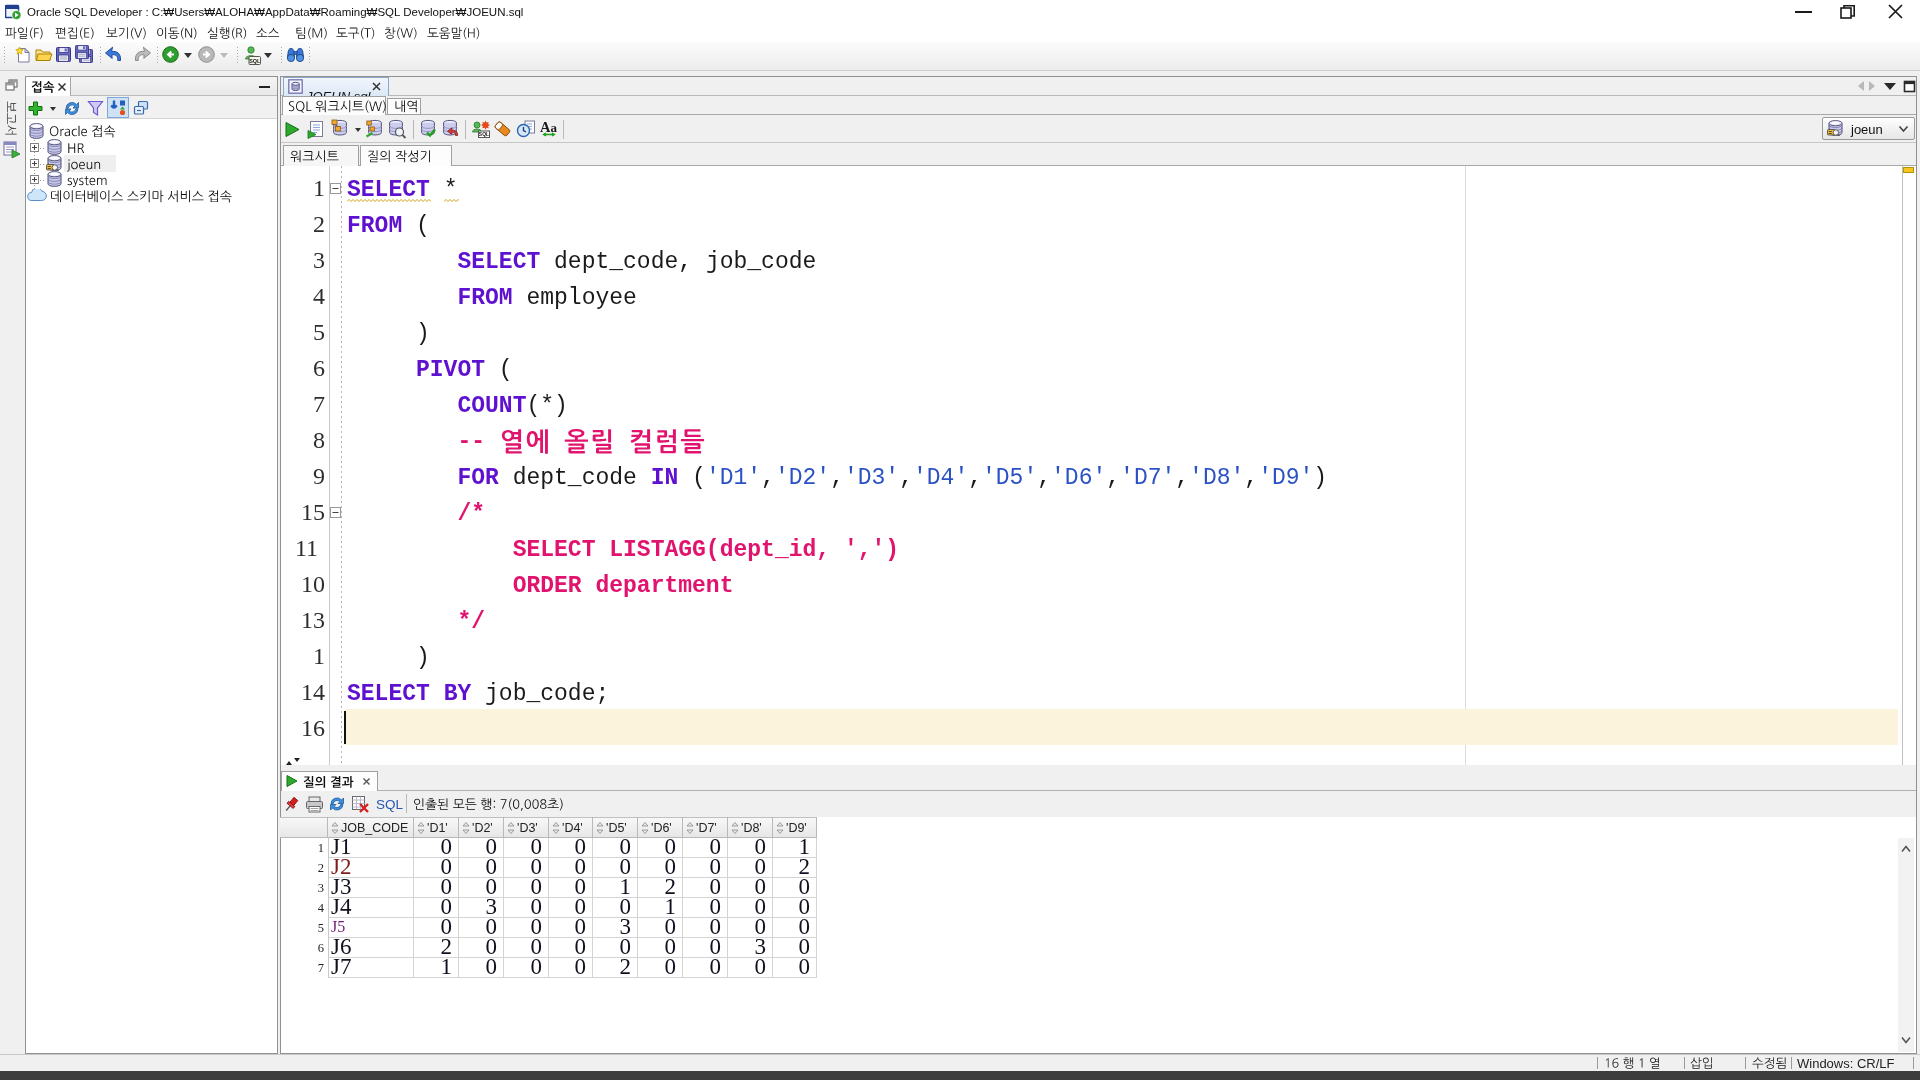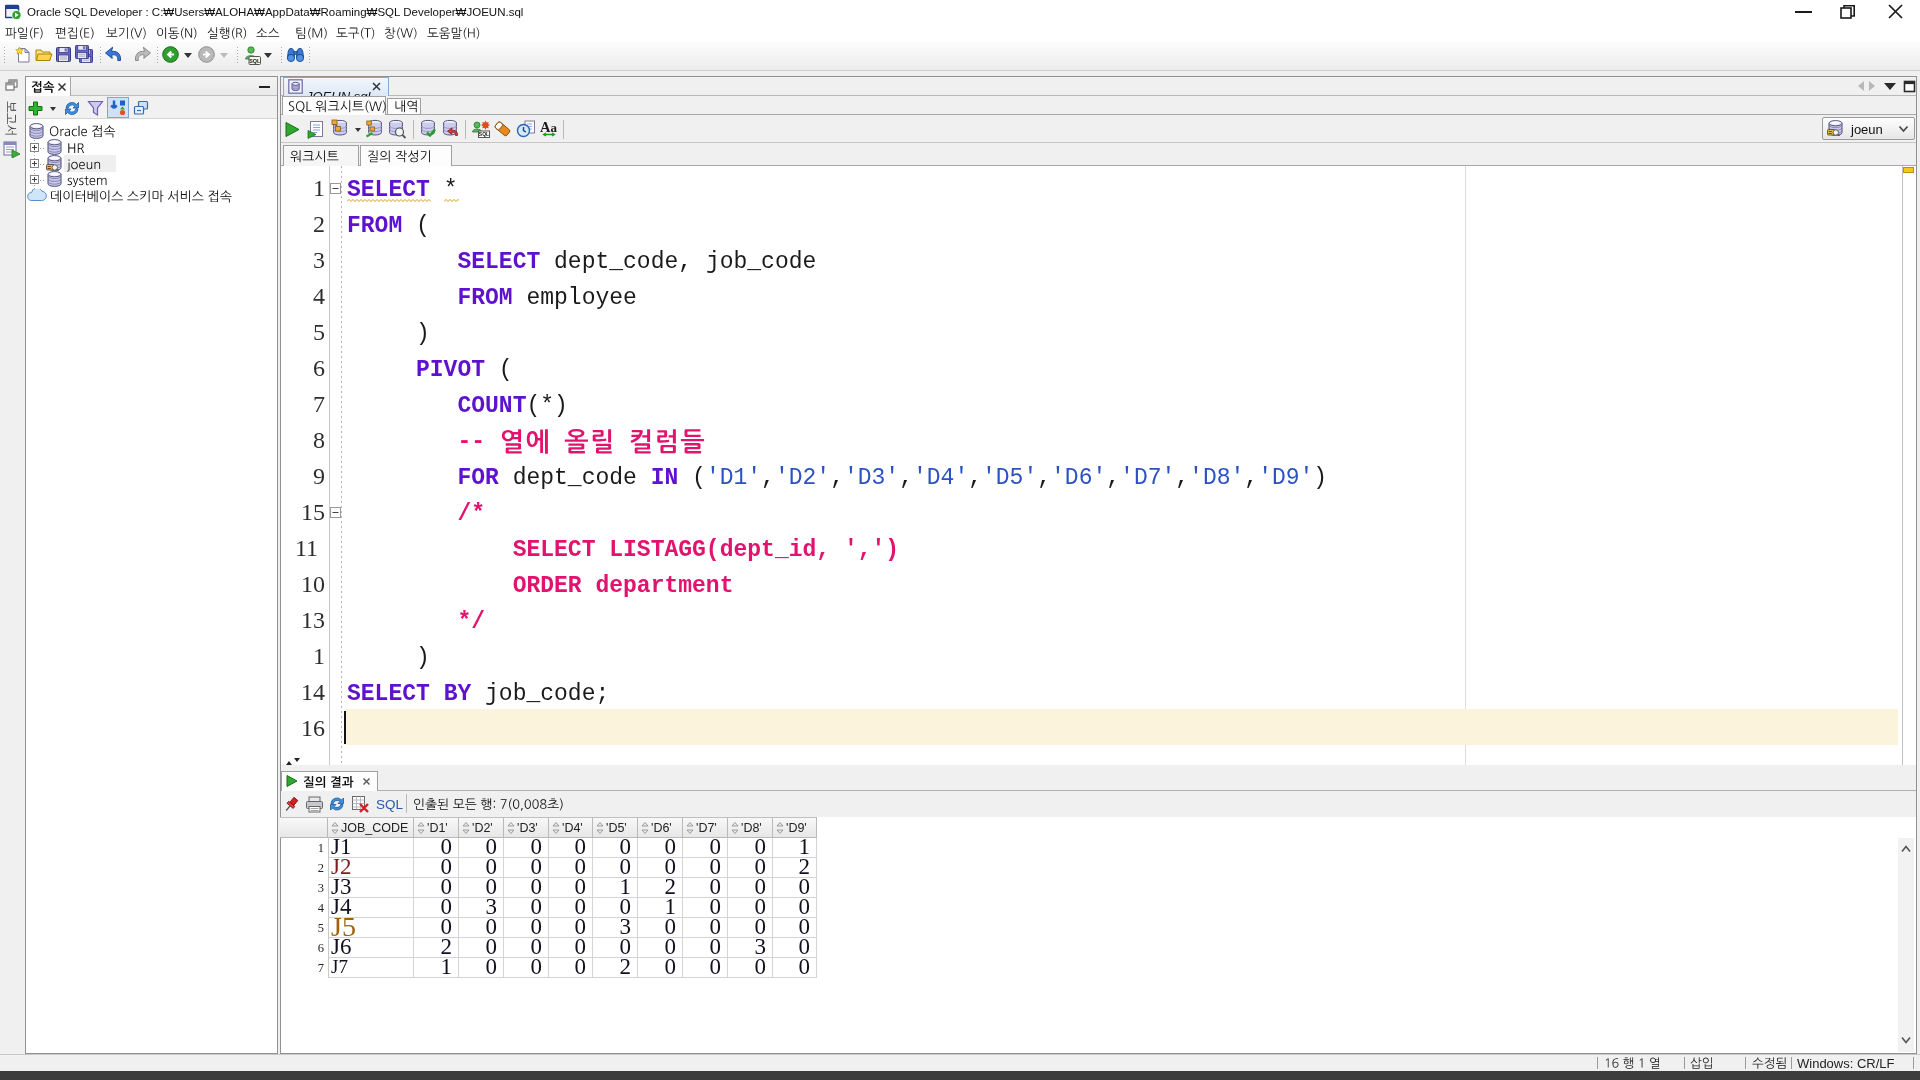--- a/index.html
+++ b/index.html
@@ -611,21 +611,21 @@
 <div class="abs" style="left:328px;top:918px;width:86px;height:20px;border-right:1px solid #d4d4d4;border-bottom:1px solid #d4d4d4;box-sizing:border-box"></div>
 <div class="abs" style="left:414px;top:918px;width:45px;height:20px;border-right:1px solid #d4d4d4;border-bottom:1px solid #d4d4d4;box-sizing:border-box"></div>
 <div class="abs" style="left:459px;top:918px;width:45px;height:20px;border-right:1px solid #d4d4d4;border-bottom:1px solid #d4d4d4;box-sizing:border-box"></div>
 <div class="abs" style="left:504px;top:918px;width:45px;height:20px;border-right:1px solid #d4d4d4;border-bottom:1px solid #d4d4d4;box-sizing:border-box"></div>
 <div class="abs" style="left:549px;top:918px;width:44px;height:20px;border-right:1px solid #d4d4d4;border-bottom:1px solid #d4d4d4;box-sizing:border-box"></div>
 <div class="abs" style="left:593px;top:918px;width:45px;height:20px;border-right:1px solid #d4d4d4;border-bottom:1px solid #d4d4d4;box-sizing:border-box"></div>
 <div class="abs" style="left:638px;top:918px;width:45px;height:20px;border-right:1px solid #d4d4d4;border-bottom:1px solid #d4d4d4;box-sizing:border-box"></div>
 <div class="abs" style="left:683px;top:918px;width:45px;height:20px;border-right:1px solid #d4d4d4;border-bottom:1px solid #d4d4d4;box-sizing:border-box"></div>
 <div class="abs" style="left:728px;top:918px;width:45px;height:20px;border-right:1px solid #d4d4d4;border-bottom:1px solid #d4d4d4;box-sizing:border-box"></div>
 <div class="abs" style="left:773px;top:918px;width:44px;height:20px;border-right:1px solid #d4d4d4;border-bottom:1px solid #d4d4d4;box-sizing:border-box"></div>
-<div class="abs serif" style="left:331px;top:916px;height:22px;line-height:22px;font-size:28px;color:#a16207">J5</div>
+<div class="abs serif" style="left:331px;top:916px;height:22px;line-height:22px;font-size:16px;color:#701a75">J5</div>
 <div class="abs serif" style="left:407px;top:916px;width:45px;height:22px;line-height:22px;font-size:23px;text-align:right;color:#10101e">0</div>
 <div class="abs serif" style="left:452px;top:916px;width:45px;height:22px;line-height:22px;font-size:23px;text-align:right;color:#10101e">0</div>
 <div class="abs serif" style="left:497px;top:916px;width:45px;height:22px;line-height:22px;font-size:23px;text-align:right;color:#10101e">0</div>
 <div class="abs serif" style="left:541px;top:916px;width:45px;height:22px;line-height:22px;font-size:23px;text-align:right;color:#10101e">0</div>
 <div class="abs serif" style="left:586px;top:916px;width:45px;height:22px;line-height:22px;font-size:23px;text-align:right;color:#10101e">3</div>
 <div class="abs serif" style="left:631px;top:916px;width:45px;height:22px;line-height:22px;font-size:23px;text-align:right;color:#10101e">0</div>
 <div class="abs serif" style="left:676px;top:916px;width:45px;height:22px;line-height:22px;font-size:23px;text-align:right;color:#10101e">0</div>
 <div class="abs serif" style="left:721px;top:916px;width:45px;height:22px;line-height:22px;font-size:23px;text-align:right;color:#10101e">0</div>
 <div class="abs serif" style="left:765px;top:916px;width:45px;height:22px;line-height:22px;font-size:23px;text-align:right;color:#10101e">0</div>
 <div class="abs serif" style="left:308px;top:938px;width:16px;height:20px;line-height:20px;font-size:12.5px;text-align:right;color:#222">6</div>
@@ -653,21 +653,21 @@
 <div class="abs" style="left:328px;top:958px;width:86px;height:20px;border-right:1px solid #d4d4d4;border-bottom:1px solid #d4d4d4;box-sizing:border-box"></div>
 <div class="abs" style="left:414px;top:958px;width:45px;height:20px;border-right:1px solid #d4d4d4;border-bottom:1px solid #d4d4d4;box-sizing:border-box"></div>
 <div class="abs" style="left:459px;top:958px;width:45px;height:20px;border-right:1px solid #d4d4d4;border-bottom:1px solid #d4d4d4;box-sizing:border-box"></div>
 <div class="abs" style="left:504px;top:958px;width:45px;height:20px;border-right:1px solid #d4d4d4;border-bottom:1px solid #d4d4d4;box-sizing:border-box"></div>
 <div class="abs" style="left:549px;top:958px;width:44px;height:20px;border-right:1px solid #d4d4d4;border-bottom:1px solid #d4d4d4;box-sizing:border-box"></div>
 <div class="abs" style="left:593px;top:958px;width:45px;height:20px;border-right:1px solid #d4d4d4;border-bottom:1px solid #d4d4d4;box-sizing:border-box"></div>
 <div class="abs" style="left:638px;top:958px;width:45px;height:20px;border-right:1px solid #d4d4d4;border-bottom:1px solid #d4d4d4;box-sizing:border-box"></div>
 <div class="abs" style="left:683px;top:958px;width:45px;height:20px;border-right:1px solid #d4d4d4;border-bottom:1px solid #d4d4d4;box-sizing:border-box"></div>
 <div class="abs" style="left:728px;top:958px;width:45px;height:20px;border-right:1px solid #d4d4d4;border-bottom:1px solid #d4d4d4;box-sizing:border-box"></div>
 <div class="abs" style="left:773px;top:958px;width:44px;height:20px;border-right:1px solid #d4d4d4;border-bottom:1px solid #d4d4d4;box-sizing:border-box"></div>
-<div class="abs serif" style="left:331px;top:956px;height:22px;line-height:22px;font-size:19px;color:#10101e">J7</div>
+<div class="abs serif" style="left:331px;top:956px;height:22px;line-height:22px;font-size:23px;color:#10101e">J7</div>
 <div class="abs serif" style="left:407px;top:956px;width:45px;height:22px;line-height:22px;font-size:23px;text-align:right;color:#10101e">1</div>
 <div class="abs serif" style="left:452px;top:956px;width:45px;height:22px;line-height:22px;font-size:23px;text-align:right;color:#10101e">0</div>
 <div class="abs serif" style="left:497px;top:956px;width:45px;height:22px;line-height:22px;font-size:23px;text-align:right;color:#10101e">0</div>
 <div class="abs serif" style="left:541px;top:956px;width:45px;height:22px;line-height:22px;font-size:23px;text-align:right;color:#10101e">0</div>
 <div class="abs serif" style="left:586px;top:956px;width:45px;height:22px;line-height:22px;font-size:23px;text-align:right;color:#10101e">2</div>
 <div class="abs serif" style="left:631px;top:956px;width:45px;height:22px;line-height:22px;font-size:23px;text-align:right;color:#10101e">0</div>
 <div class="abs serif" style="left:676px;top:956px;width:45px;height:22px;line-height:22px;font-size:23px;text-align:right;color:#10101e">0</div>
 <div class="abs serif" style="left:721px;top:956px;width:45px;height:22px;line-height:22px;font-size:23px;text-align:right;color:#10101e">0</div>
 <div class="abs serif" style="left:765px;top:956px;width:45px;height:22px;line-height:22px;font-size:23px;text-align:right;color:#10101e">0</div>
 <div class="abs" style="left:328px;top:838px;width:1px;height:140px;background:#c9c9c9"></div>

